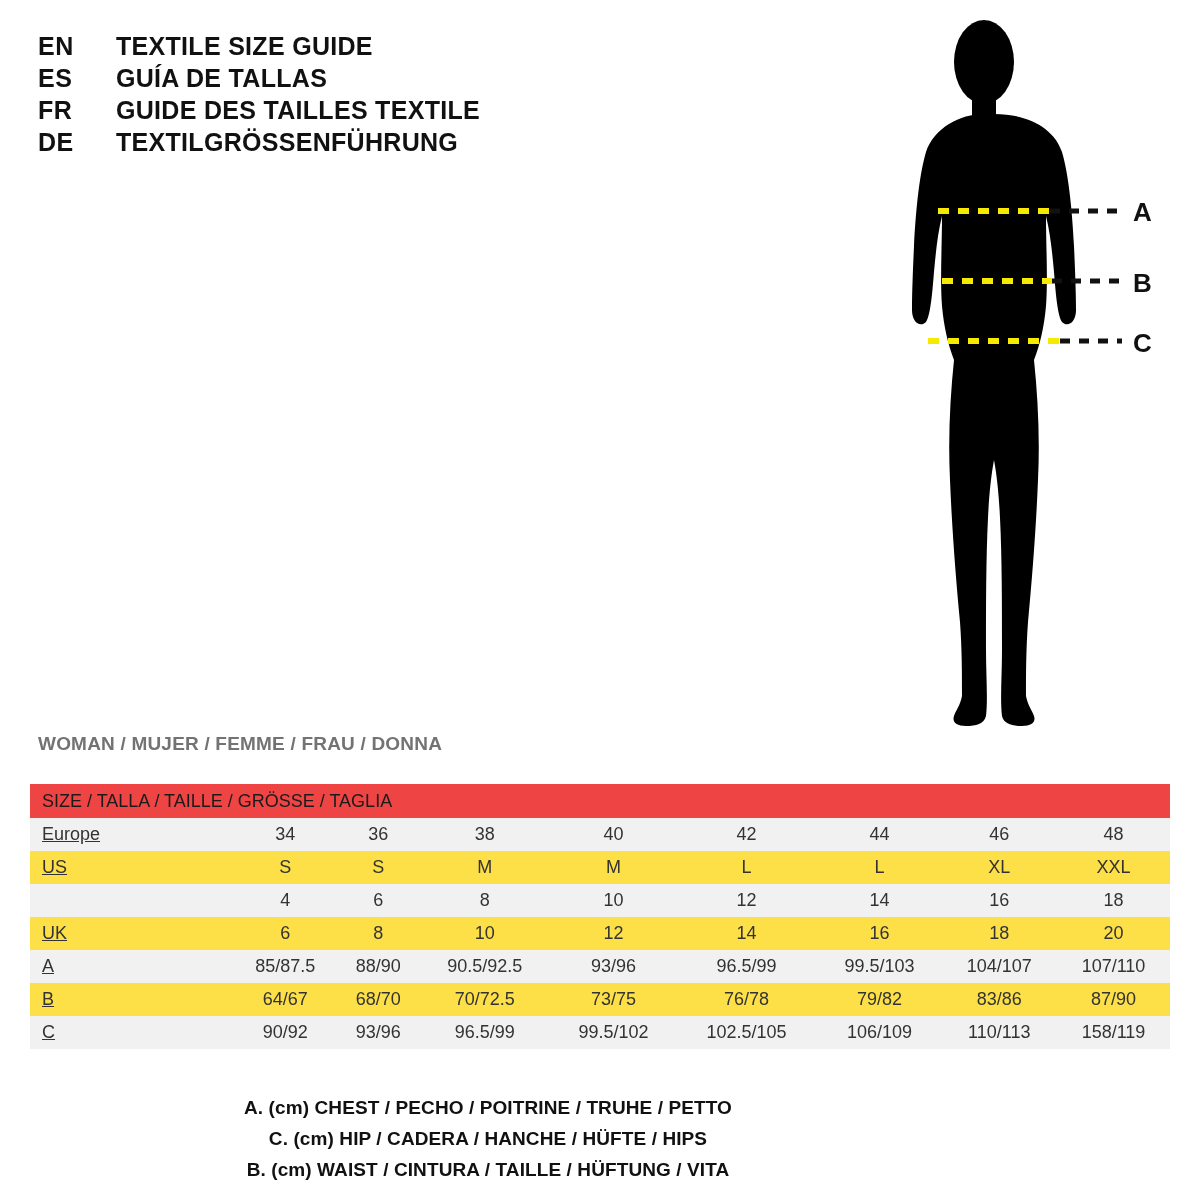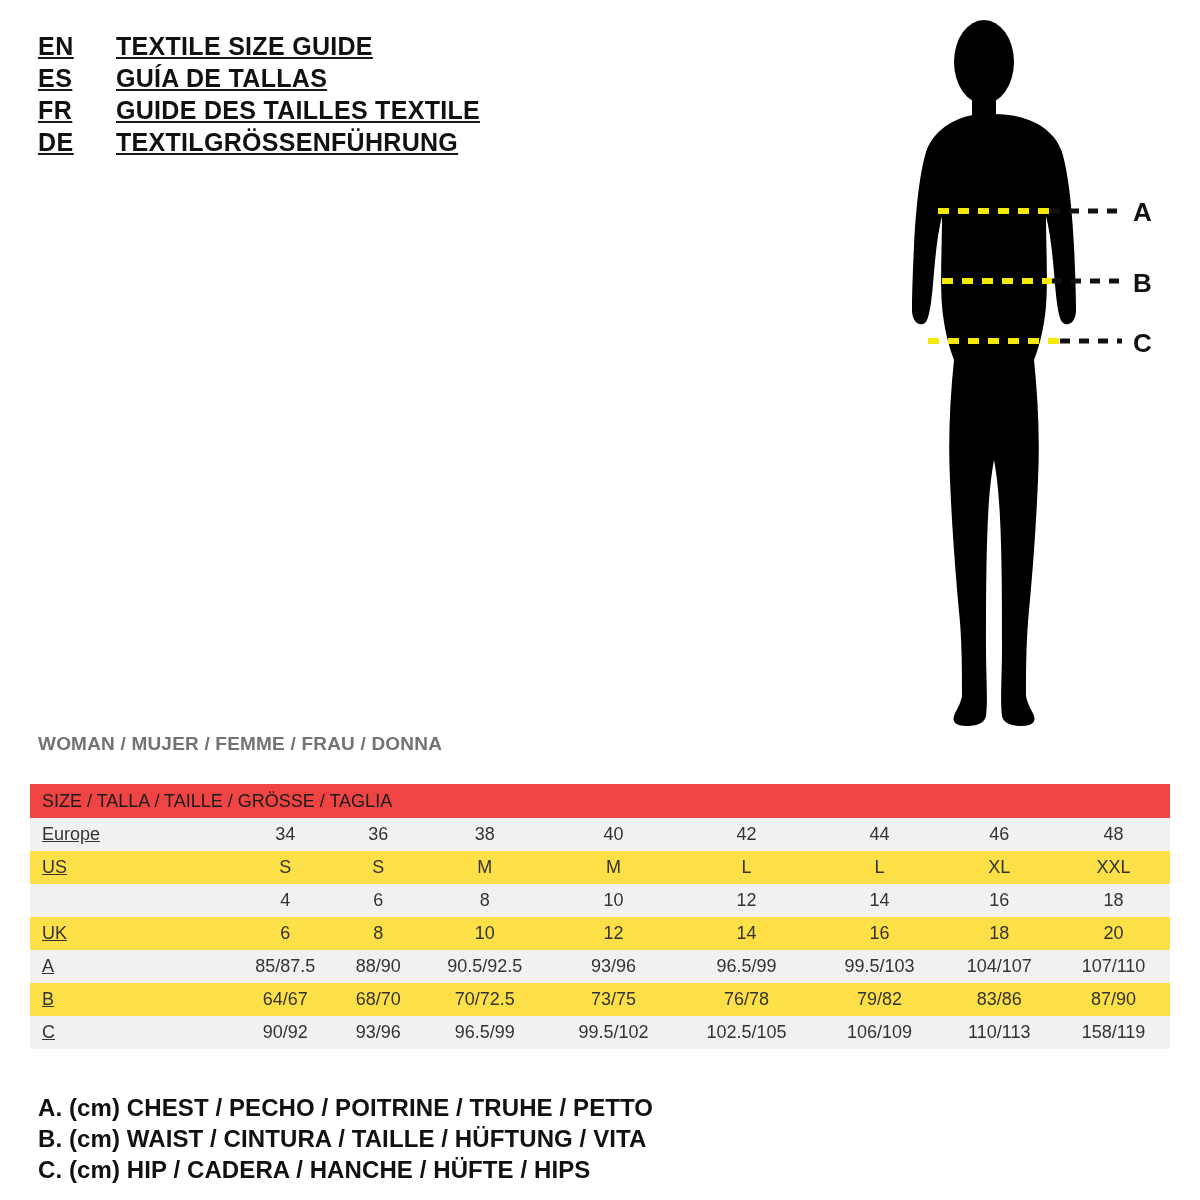--- a/index.html
+++ b/index.html
@@ -27,21 +27,20 @@
     left: 38px;
     top: 30px;
     width: 600px;
   }
   .lang-row {
     display: flex;
     align-items: flex-start;
     height: 32px;
     line-height: 32px;
     white-space: nowrap;
-    text-decoration: underline;
   }
   .lang-code {
     width: 78px;
     font-size: 25px;
     font-weight: bold;
     letter-spacing: 0.5px;
     color: #111;
   }
   .lang-text {
     font-size: 25px;
@@ -119,27 +118,28 @@
   tr.band-dark td { background: #fde047; }
 
   
   .legend {
     position: absolute;
     left: 38px;
     top: 1092px;
     width: 900px;
   }
   .legend-row {
-    font-size: 24px;
+    font-size: 19px;
     font-weight: bold;
     color: #111;
     height: 31px;
     line-height: 31px;
     white-space: nowrap;
     letter-spacing: 0.1px;
+    text-align: center;
   }
 </style>
 </head>
 <body>
 
 <div class="page">
 
   <div class="lang-block">
     <div class="lang-row">
       <span class="lang-code">EN</span>
@@ -304,17 +304,17 @@
         <td>102.5/105</td>
         <td>106/109</td>
         <td>110/113</td>
         <td>158/119</td>
       </tr>
     </tbody>
   </table>
 
   <div class="legend">
     <div class="legend-row">A. (cm) CHEST / PECHO / POITRINE / TRUHE / PETTO</div>
+    <div class="legend-row">C. (cm) HIP / CADERA / HANCHE / HÜFTE / HIPS</div>
     <div class="legend-row">B. (cm) WAIST / CINTURA / TAILLE / HÜFTUNG / VITA</div>
-    <div class="legend-row">C. (cm) HIP / CADERA / HANCHE / HÜFTE / HIPS</div>
   </div>
 
 </div>
 
 </body></html>

